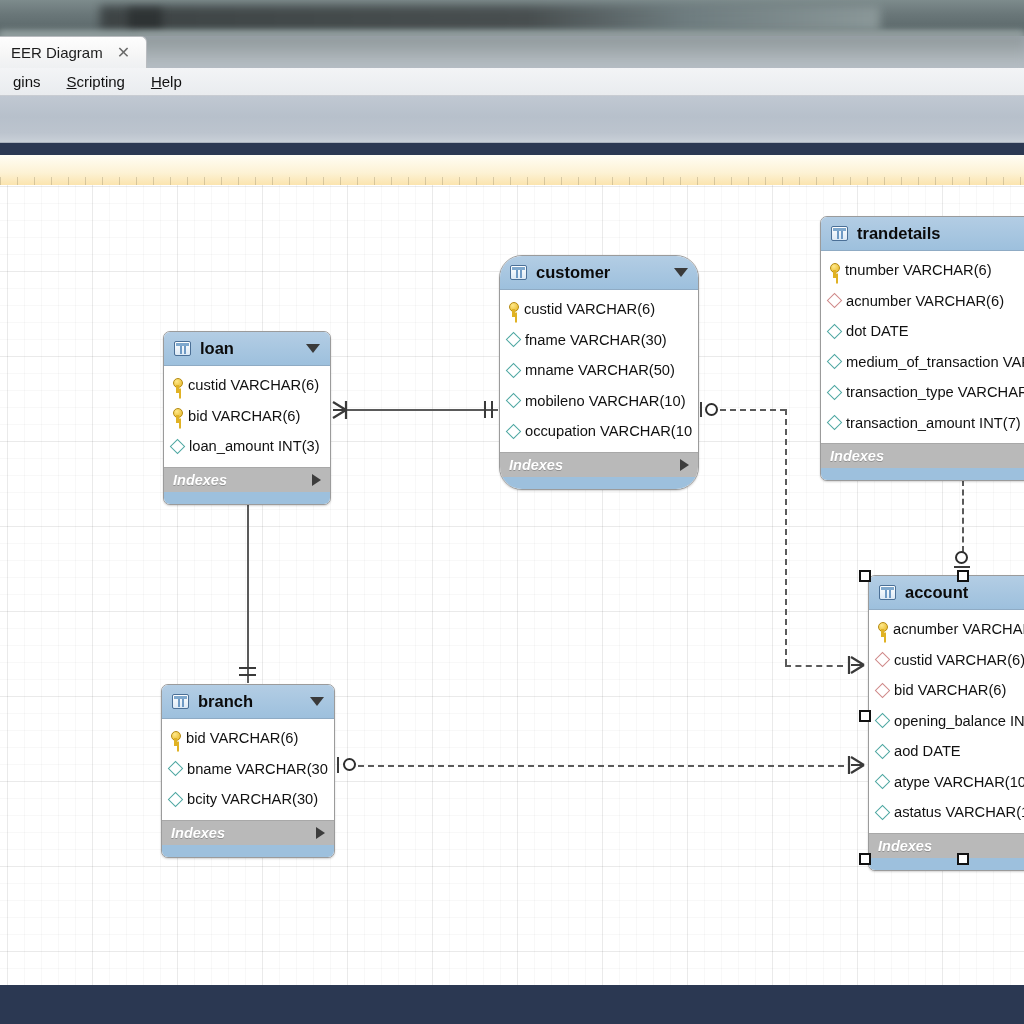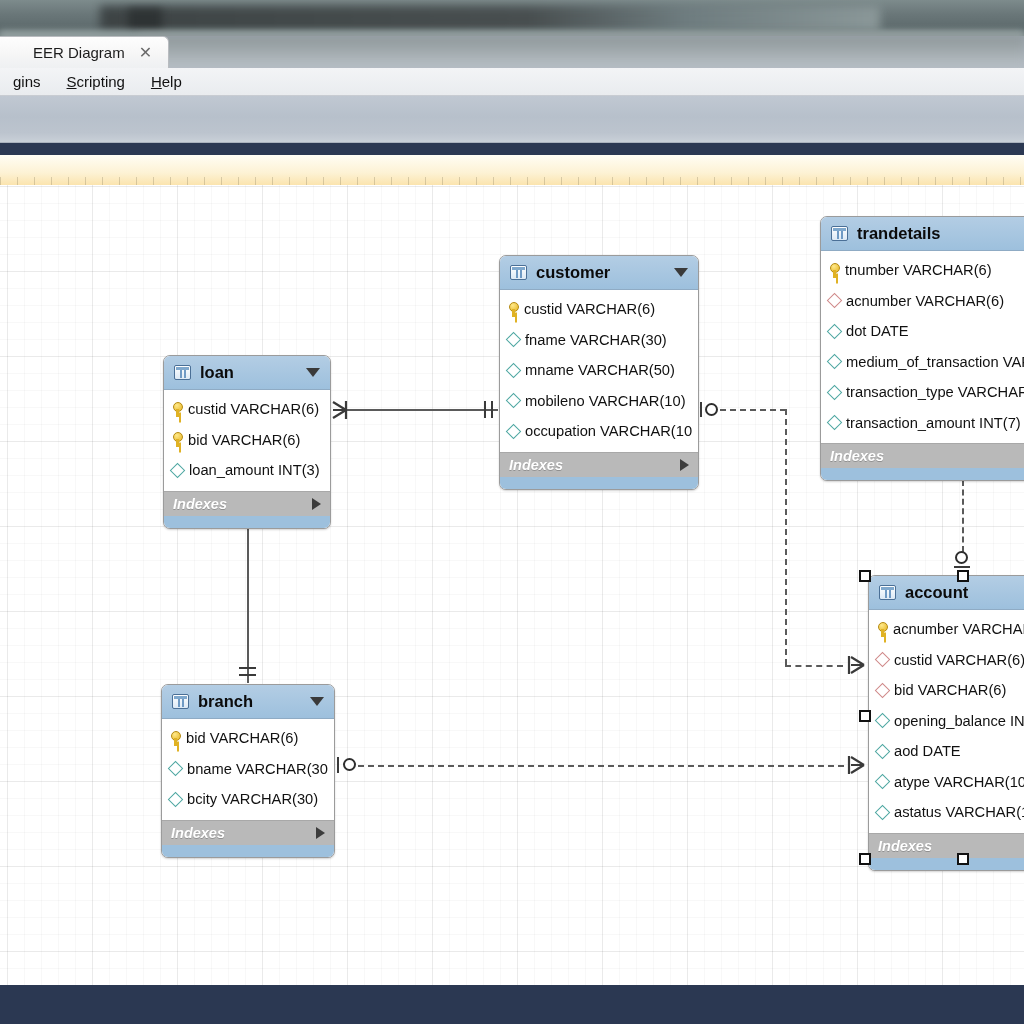--- a/index.html
+++ b/index.html
@@ -43,21 +43,21 @@
   }
   .tab {
     position: absolute; left: -8px; top: 0px; height: 32px;
     padding: 0 16px 0 18px;
     background: linear-gradient(180deg,#fefefe 0%, #f6f6f6 55%, #eef0f2 100%);
     border: 1px solid #b9bcc0; border-bottom: none;
     border-top-left-radius: 6px; border-top-right-radius: 6px;
     display: flex; align-items: center; gap: 14px;
     font-size: 15px; color: #1c1c1c;
   }
-  .tab .tab-label { white-space: nowrap; margin-left: 22px; }
+  .tab .tab-label { white-space: nowrap; }
   .tab .tab-close { color: #6b6b6b; font-size: 16px; line-height: 1; cursor: pointer; }
 
   
   .menubar {
     position: absolute; left: 0; top: 68px; width: 1024px; height: 28px;
     background: linear-gradient(180deg,#f3f4f6 0%, #e9ecef 100%);
     border-bottom: 1px solid #c8ccd2;
     display: flex; align-items: center;
   }
   .menuitem {
@@ -291,21 +291,21 @@
     <div class="conn">
       <svg style="position:absolute; left:951px; top:279px;" width="22" height="22">
         <path d="M11,2 L4,14 M11,2 L18,14 M11,2 L11,14" stroke="#3a3a3a" stroke-width="2.2" fill="none"></path>
         <path d="M2,15 L20,15" stroke="#3a3a3a" stroke-width="2.2"></path>
       </svg>
       <div class="vdash" style="left:962px; top:295px; height:72px;"></div>
       <div class="circle-note" style="left:955px; top:366px;"></div>
       <div class="bar-note" style="left:954px; top:381px; width:16px; height:2.4px;"></div>
     </div>
 
-    <div class="ertable" style="left:163px; top:146px; width:168px;margin-top:24px;">
+    <div class="ertable" style="left:163px; top:146px; width:168px;">
       <div class="er-head">
         <span class="tbl-icon"></span>
         <span class="er-title">loan</span>
         <span class="er-caret"></span>
       </div>
       <div class="er-cols">
         <div class="er-col">
           <span class="ico-key"></span>
           <span class="cname">custid VARCHAR(6)</span>
         </div>
@@ -318,21 +318,21 @@
           <span class="cname">loan_amount INT(3)</span>
         </div>
       </div>
       <div class="er-idx">
         <span class="idx-label">Indexes</span>
         <span class="idx-arrow"></span>
       </div>
       <div class="er-foot"></div>
     </div>
 
-    <div class="ertable" style="left:499px; top:70px; width:200px;">
+    <div class="ertable" style="left:499px; top:70px; width:200px;border-radius:23px;">
       <div class="er-head">
         <span class="tbl-icon"></span>
         <span class="er-title">customer</span>
         <span class="er-caret"></span>
       </div>
       <div class="er-cols">
         <div class="er-col">
           <span class="ico-key"></span>
           <span class="cname">custid VARCHAR(6)</span>
         </div>

